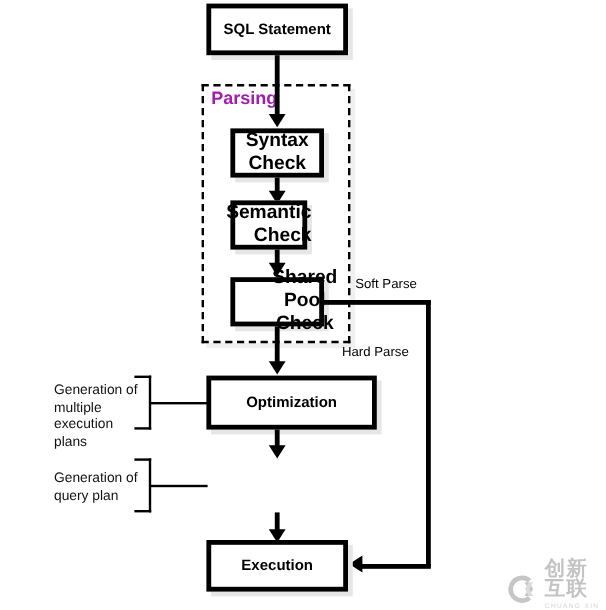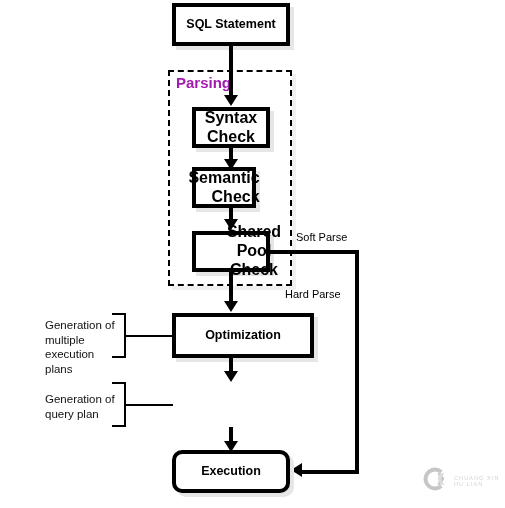--- a/index.html
+++ b/index.html
@@ -194,28 +194,29 @@
 
 
   <div class="bracket" style="left:112px; top:382px; width:14px; height:45px;"></div>
   <div class="thinline" style="left:125px; top:404px; width:48px;"></div>
   <div class="annot" style="left:45px; top:392px; width:72px;">Generation of
 query plan</div>
 
   <div class="vline" style="left:229px; top:427px; height:17px;"></div>
   <div class="arrow-down" style="left:224px; top:441px;"></div>
 
-  <div class="node big" style="left:172px; top:450px; width:118px; height:43px;border-radius:10px;">Execution</div>
+  <div class="node big" style="left:172px; top:450px; width:118px; height:43px;">Execution</div>
 
   <div class="watermark" style="left:422px; top:466px;">
     <div class="wm-logo">
       <svg width="26" height="26" viewBox="0 0 26 26" aria-hidden="true">
         <path d="M13 1.6a11.4 11.4 0 1 0 7.6 19.9l-2.6-2.9A7.5 7.5 0 1 1 18 7.4l2.6-2.9A11.35 11.35 0 0 0 13 1.6z" fill="#bdbdbd"></path>
         <path d="M15.2 7.2h3.9l3.1 5.6-3.1 5.9h-3.9l3-5.9z" fill="#bdbdbd"></path>
         <path d="M22.2 7.2h-3.6l-3.2 5.6 3.2 5.9h3.6l-3.1-5.9z" fill="#d6d6d6"></path>
       </svg>
     </div>
     <div class="wm-text-col">
+      <div class="wm-cn">创新互联</div>
       <div class="wm-py">CHUANG XIN HU LIAN</div>
     </div>
   </div>
 
 </div>
 
 </body></html>

